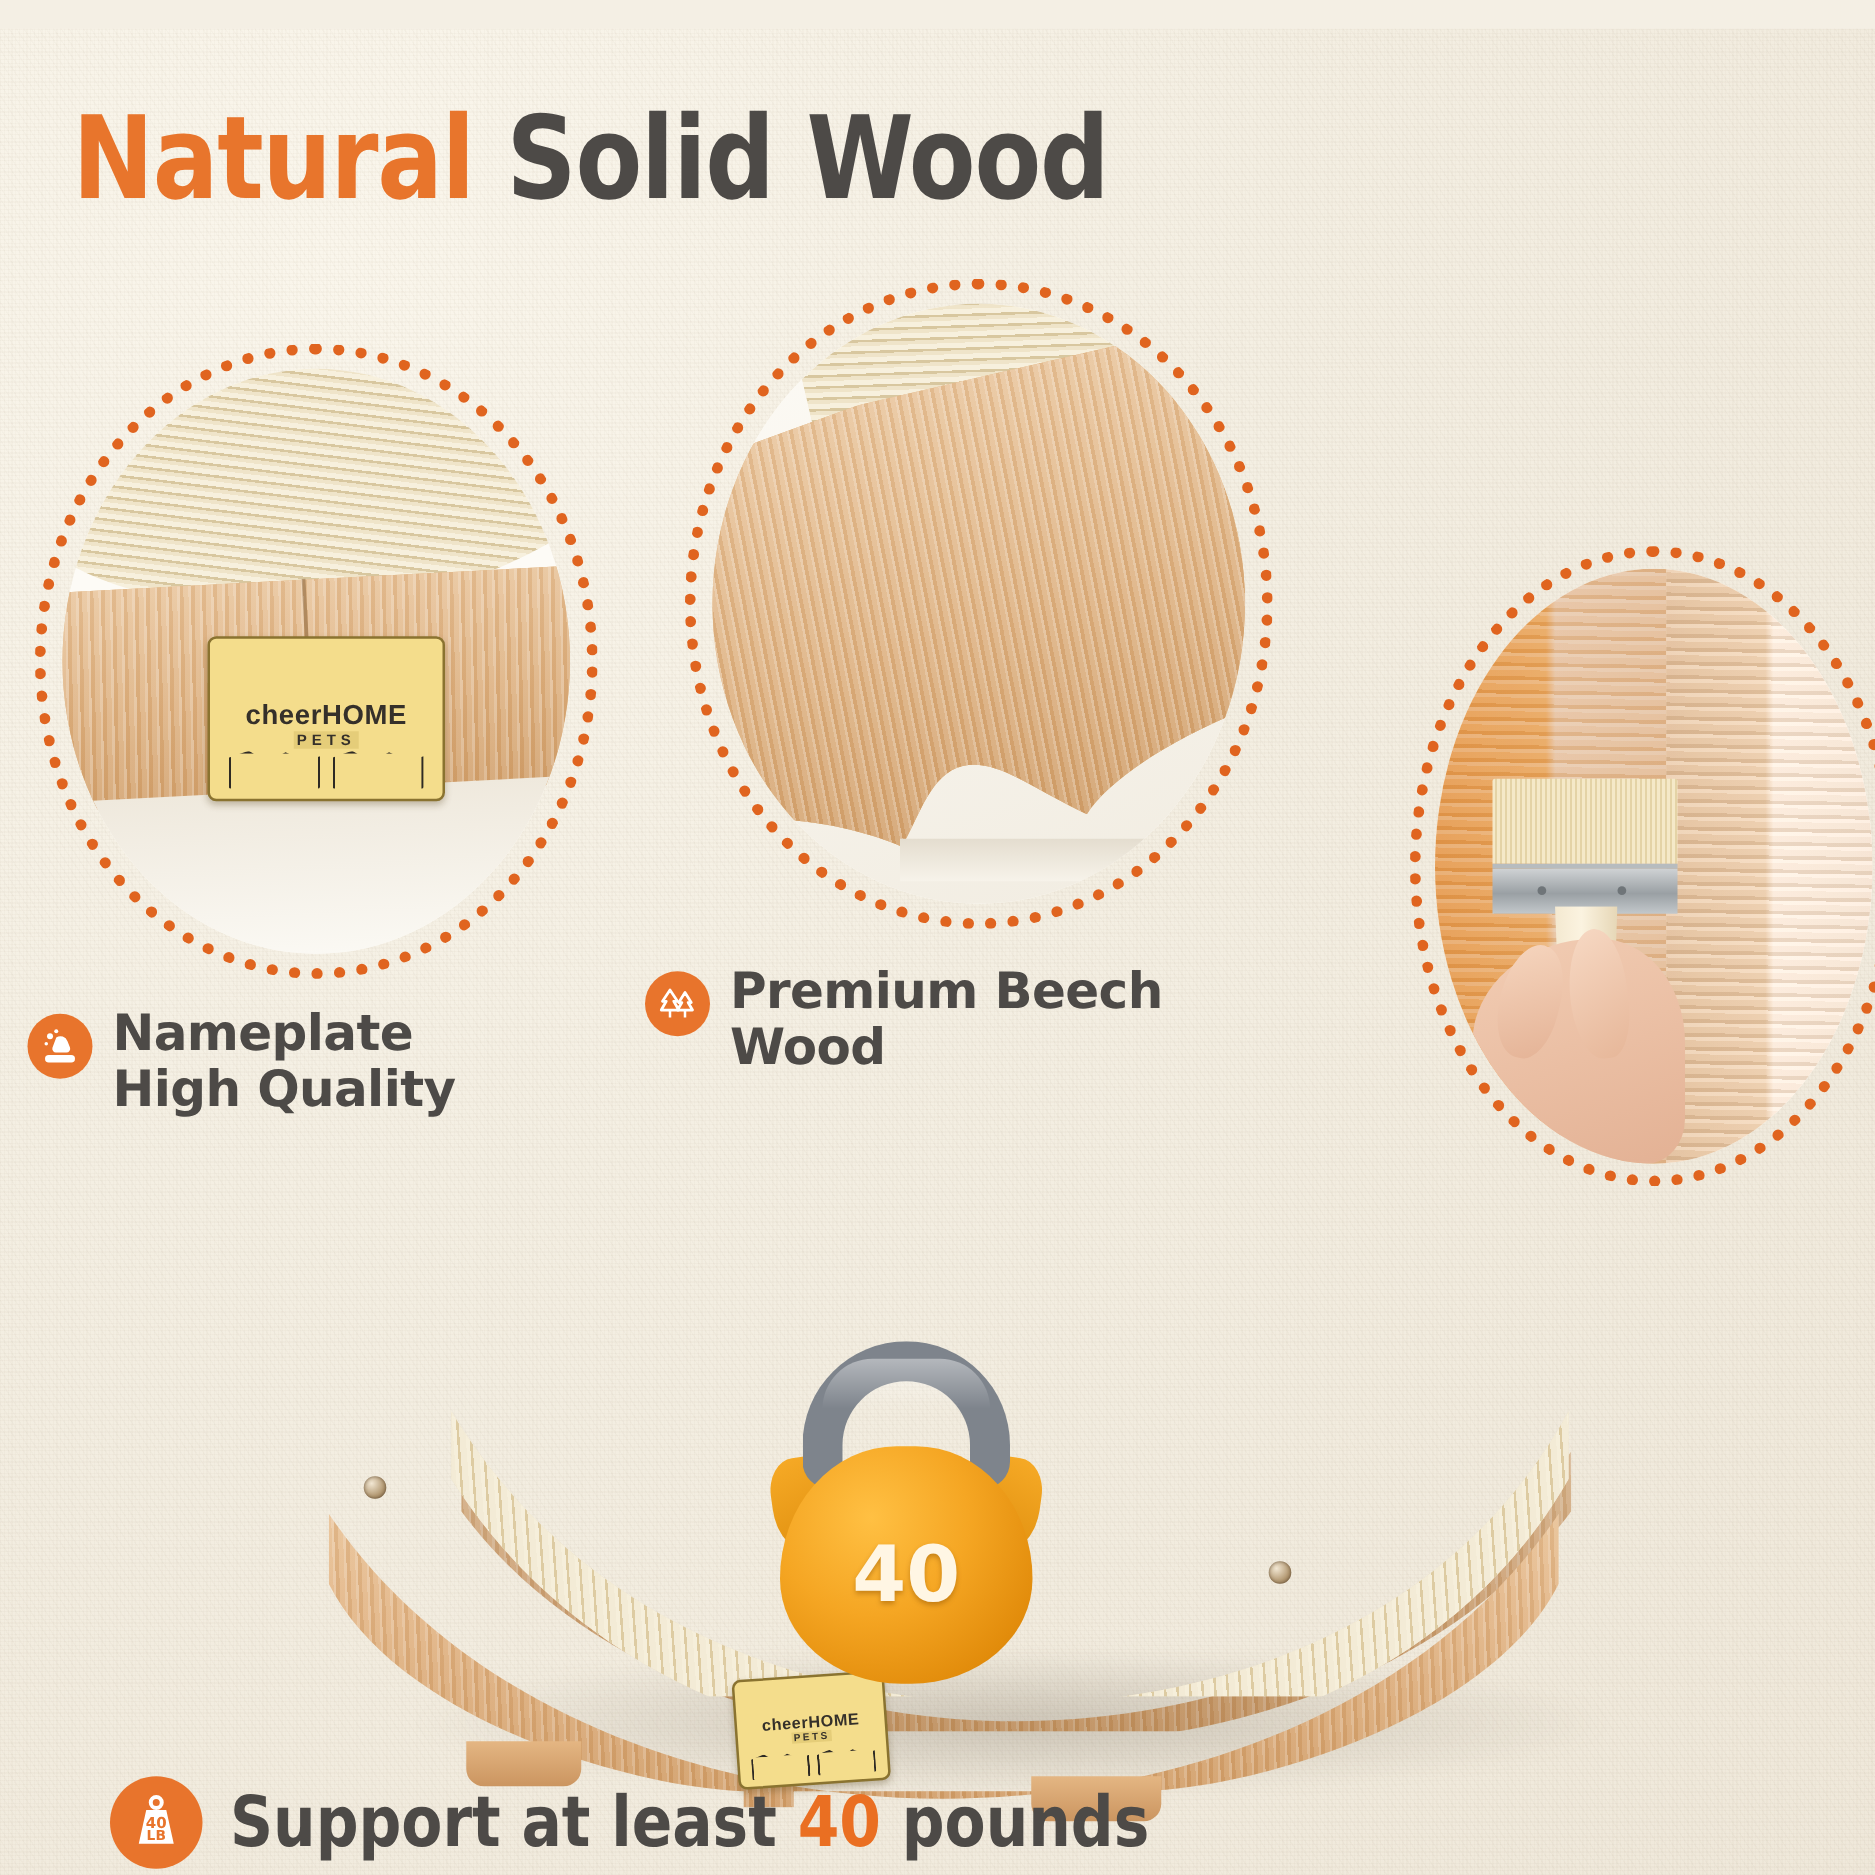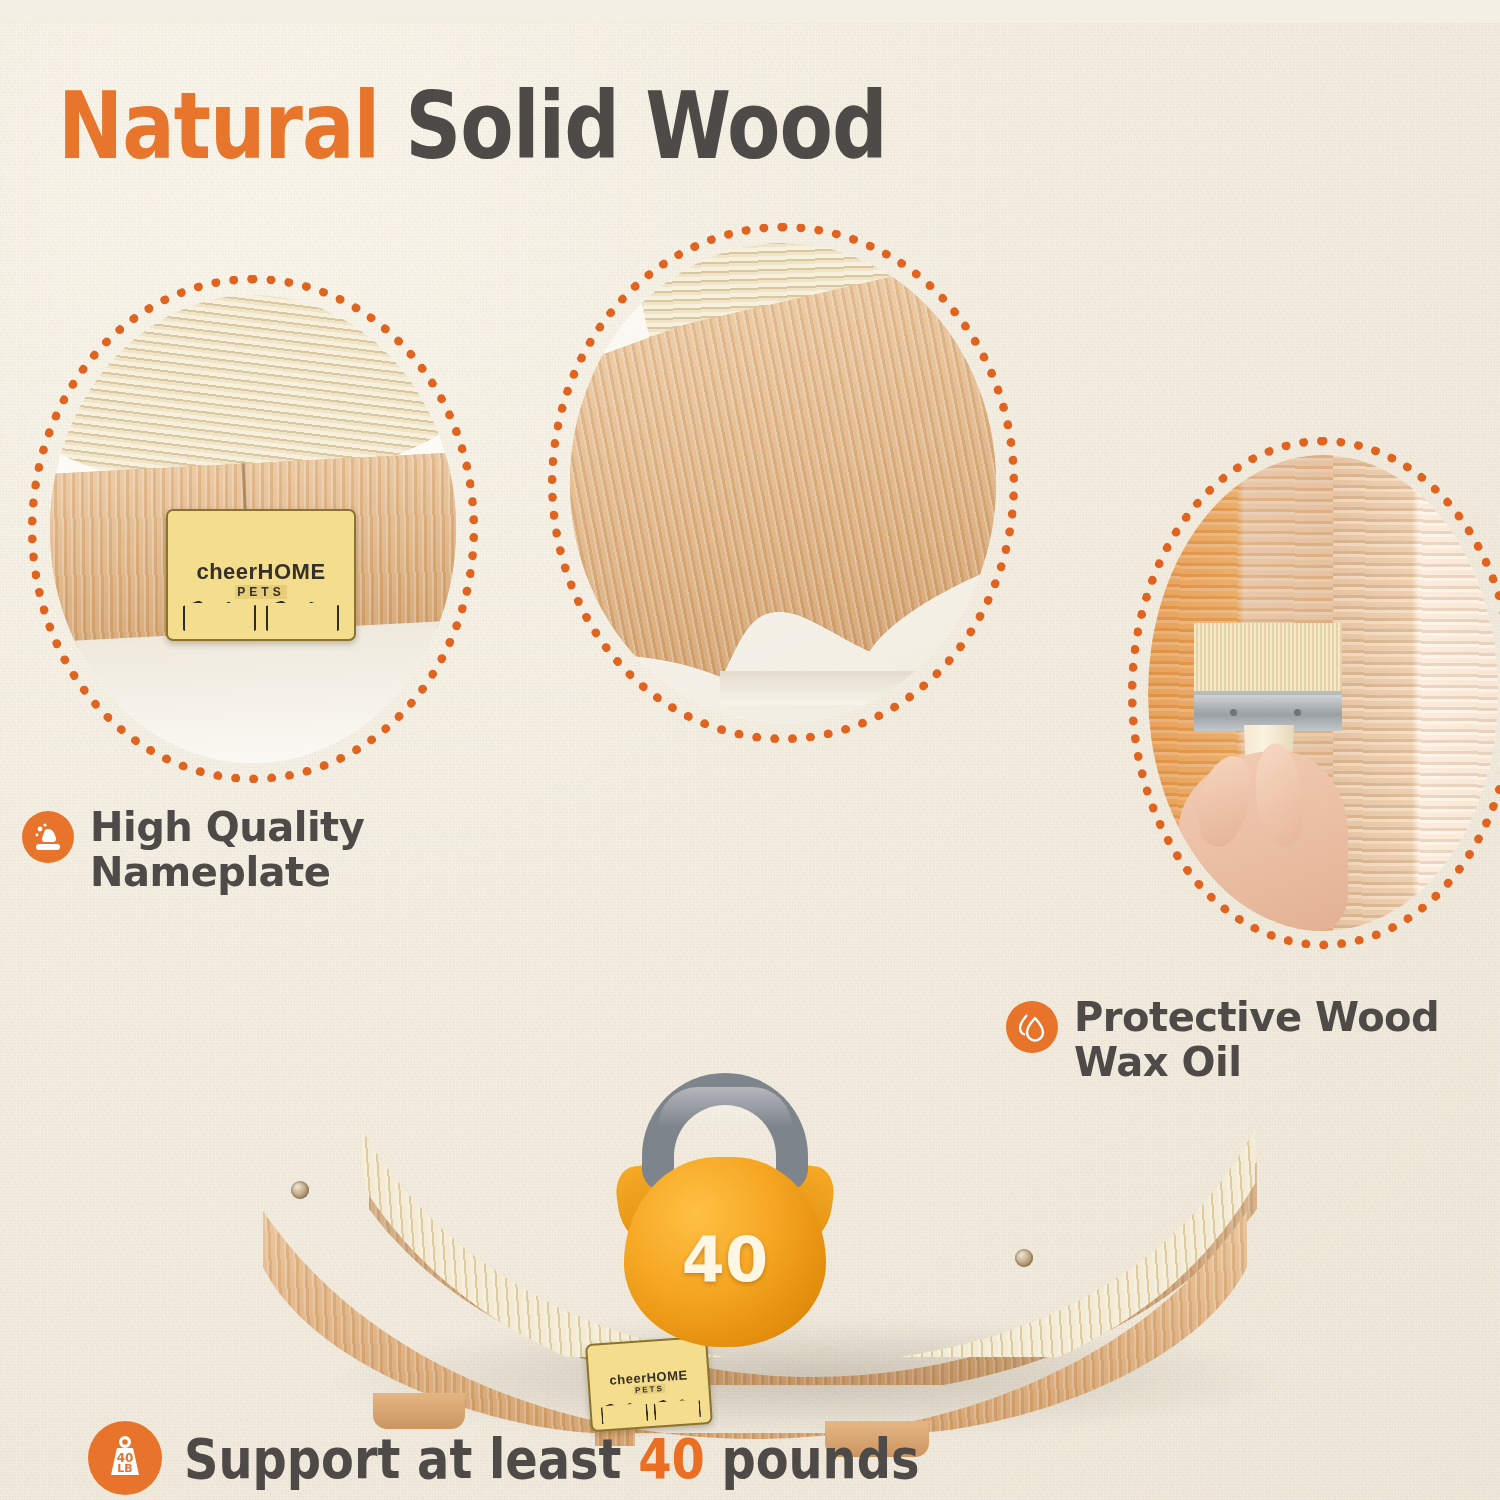--- a/index.html
+++ b/index.html
@@ -301,40 +301,42 @@
     <div class="ficon">
       <svg width="34" height="34" viewBox="0 0 34 34" aria-hidden="true">
         <path d="M8 24 h18 a3 3 0 0 1 0 6 H8 a3 3 0 0 1 0-6z" fill="#fff"></path>
         <path d="M14 10 a6 6 0 0 1 9 3 l2 5 a3 3 0 0 1-3 4 h-8 a3 3 0 0 1-3-4z" fill="#fff"></path>
         <circle cx="9" cy="9" r="2.4" fill="#fff"></circle>
         <circle cx="14" cy="5" r="1.6" fill="#fff"></circle>
         <circle cx="6" cy="15" r="1.4" fill="#fff"></circle>
       </svg>
     </div>
     <div class="ftext">
+      <div>Nameplate</div>
       <div>High Quality</div>
-      <div>Nameplate</div>
-    </div>
-  </div>
-
-
-  <div class="feat" style="left:1006px;top:972px;">
+    </div>
+  </div>
+
+  <div class="feat" style="left:516px;top:748px;">
     <div class="ficon">
-      <svg width="34" height="34" viewBox="0 0 34 34" aria-hidden="true">
-        <g fill="none" stroke="#fff" stroke-width="2.4" stroke-linejoin="round">
-          <path d="M12 5 C12 5 5 13 5 18 a7 7 0 0 0 5 6.6"></path>
-          <path d="M20 8 C20 8 12 17 12 22.5 A8 8 0 0 0 28 22.5 C28 17 20 8 20 8z"></path>
+      <svg width="36" height="36" viewBox="0 0 36 36" aria-hidden="true">
+        <g fill="none" stroke="#fff" stroke-width="2.2" stroke-linejoin="round">
+          <path d="M12 7 L6 16 h3 l-4 7 h14 l-4-7 h3 z"></path>
+          <path d="M24 9 L19 17 h2.5 l-3.5 6 h12 l-3.5-6 H29 z"></path>
         </g>
+        <rect x="11" y="23" width="2" height="6" fill="#fff"></rect>
+        <rect x="23" y="23" width="2" height="6" fill="#fff"></rect>
       </svg>
     </div>
-    <div class="ftext" style="max-width:480px;">
-      <div>Protective Wood</div>
-      <div>Wax Oil</div>
-    </div>
-  </div>
+    <div class="ftext">
+      <div>Premium Beech</div>
+      <div>Wood</div>
+    </div>
+  </div>
+
 
   <div id="hero">
     <div class="shadow"></div>
 
     <div class="rail" id="railBack"></div>
     <div id="sisalMat"></div>
     <div class="rail" id="railFront"></div>
 
     <div class="screw" style="left:36px;top:118px;"></div>
     <div class="screw" style="left:760px;top:186px;"></div>

